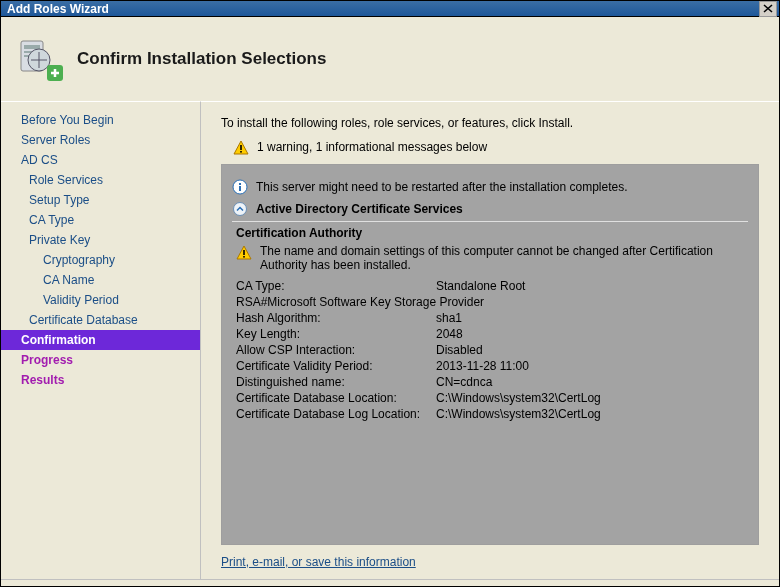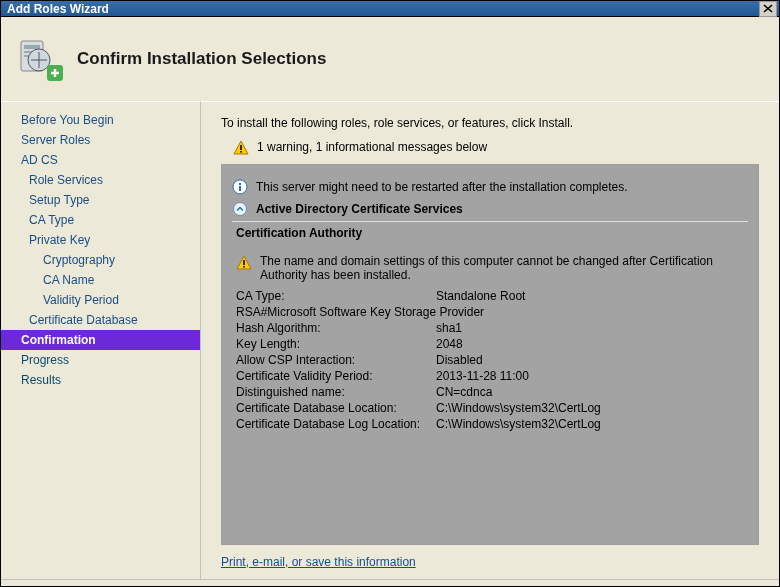--- a/index.html
+++ b/index.html
@@ -68,21 +68,21 @@
     cursor: pointer;
     font-size: 12px;
   }
   .nav-item.sub { padding-left: 28px; }
   .nav-item.subsub { padding-left: 42px; }
   .nav-item.selected {
     background: #6d28d9;
     color: #fff;
     font-weight: bold;
   }
-  .nav-item.disabled { color: #0c4a6e; cursor: default; }
+  .nav-item.disabled { color: #a21caf; cursor: default; font-weight: bold; }
   .content {
     flex: 1;
     padding: 14px 20px 10px 20px;
     background: #ece9d8;
     border-top: 1px solid #fff;
     display: flex;
     flex-direction: column;
   }
   .instruction { margin-bottom: 10px; }
   .msg-row { display: flex; align-items: flex-start; margin-bottom: 8px; padding-left: 12px; }
@@ -93,21 +93,21 @@
   .panel {
     border: 1px solid #9e9e9e;
     background: #a3a3a3;
     flex: 1;
     padding: 12px 10px;
     overflow: auto;
   }
   .panel .info-row { display: flex; align-items: center; padding: 2px 0; }
   .heading-row { display:flex; align-items:center; padding: 4px 0; border-bottom:1px solid #e0e0e0; margin-bottom:4px;}
   .panel-heading { font-weight: bold; }
-  .subheading { font-weight: bold; margin: 2px 0 12px 4px; }
+  .subheading { font-weight: bold; margin: 2px 0 2px 4px; }
   .warn-row { display:flex; align-items:flex-start; padding:2px 0 6px 4px; }
   .warn-row .icon-warn { margin-top:1px; }
   .kv { display:flex; padding: 1px 0 1px 4px; }
   .kv .k { width: 200px; }
   .link-row { margin-top: 10px; }
   .link-row a { color: #1b4e87; text-decoration: underline; cursor:pointer; }
   .footer {
     height: 50px;
     border-top: 1px solid #c0c0c0;
     display: flex;

